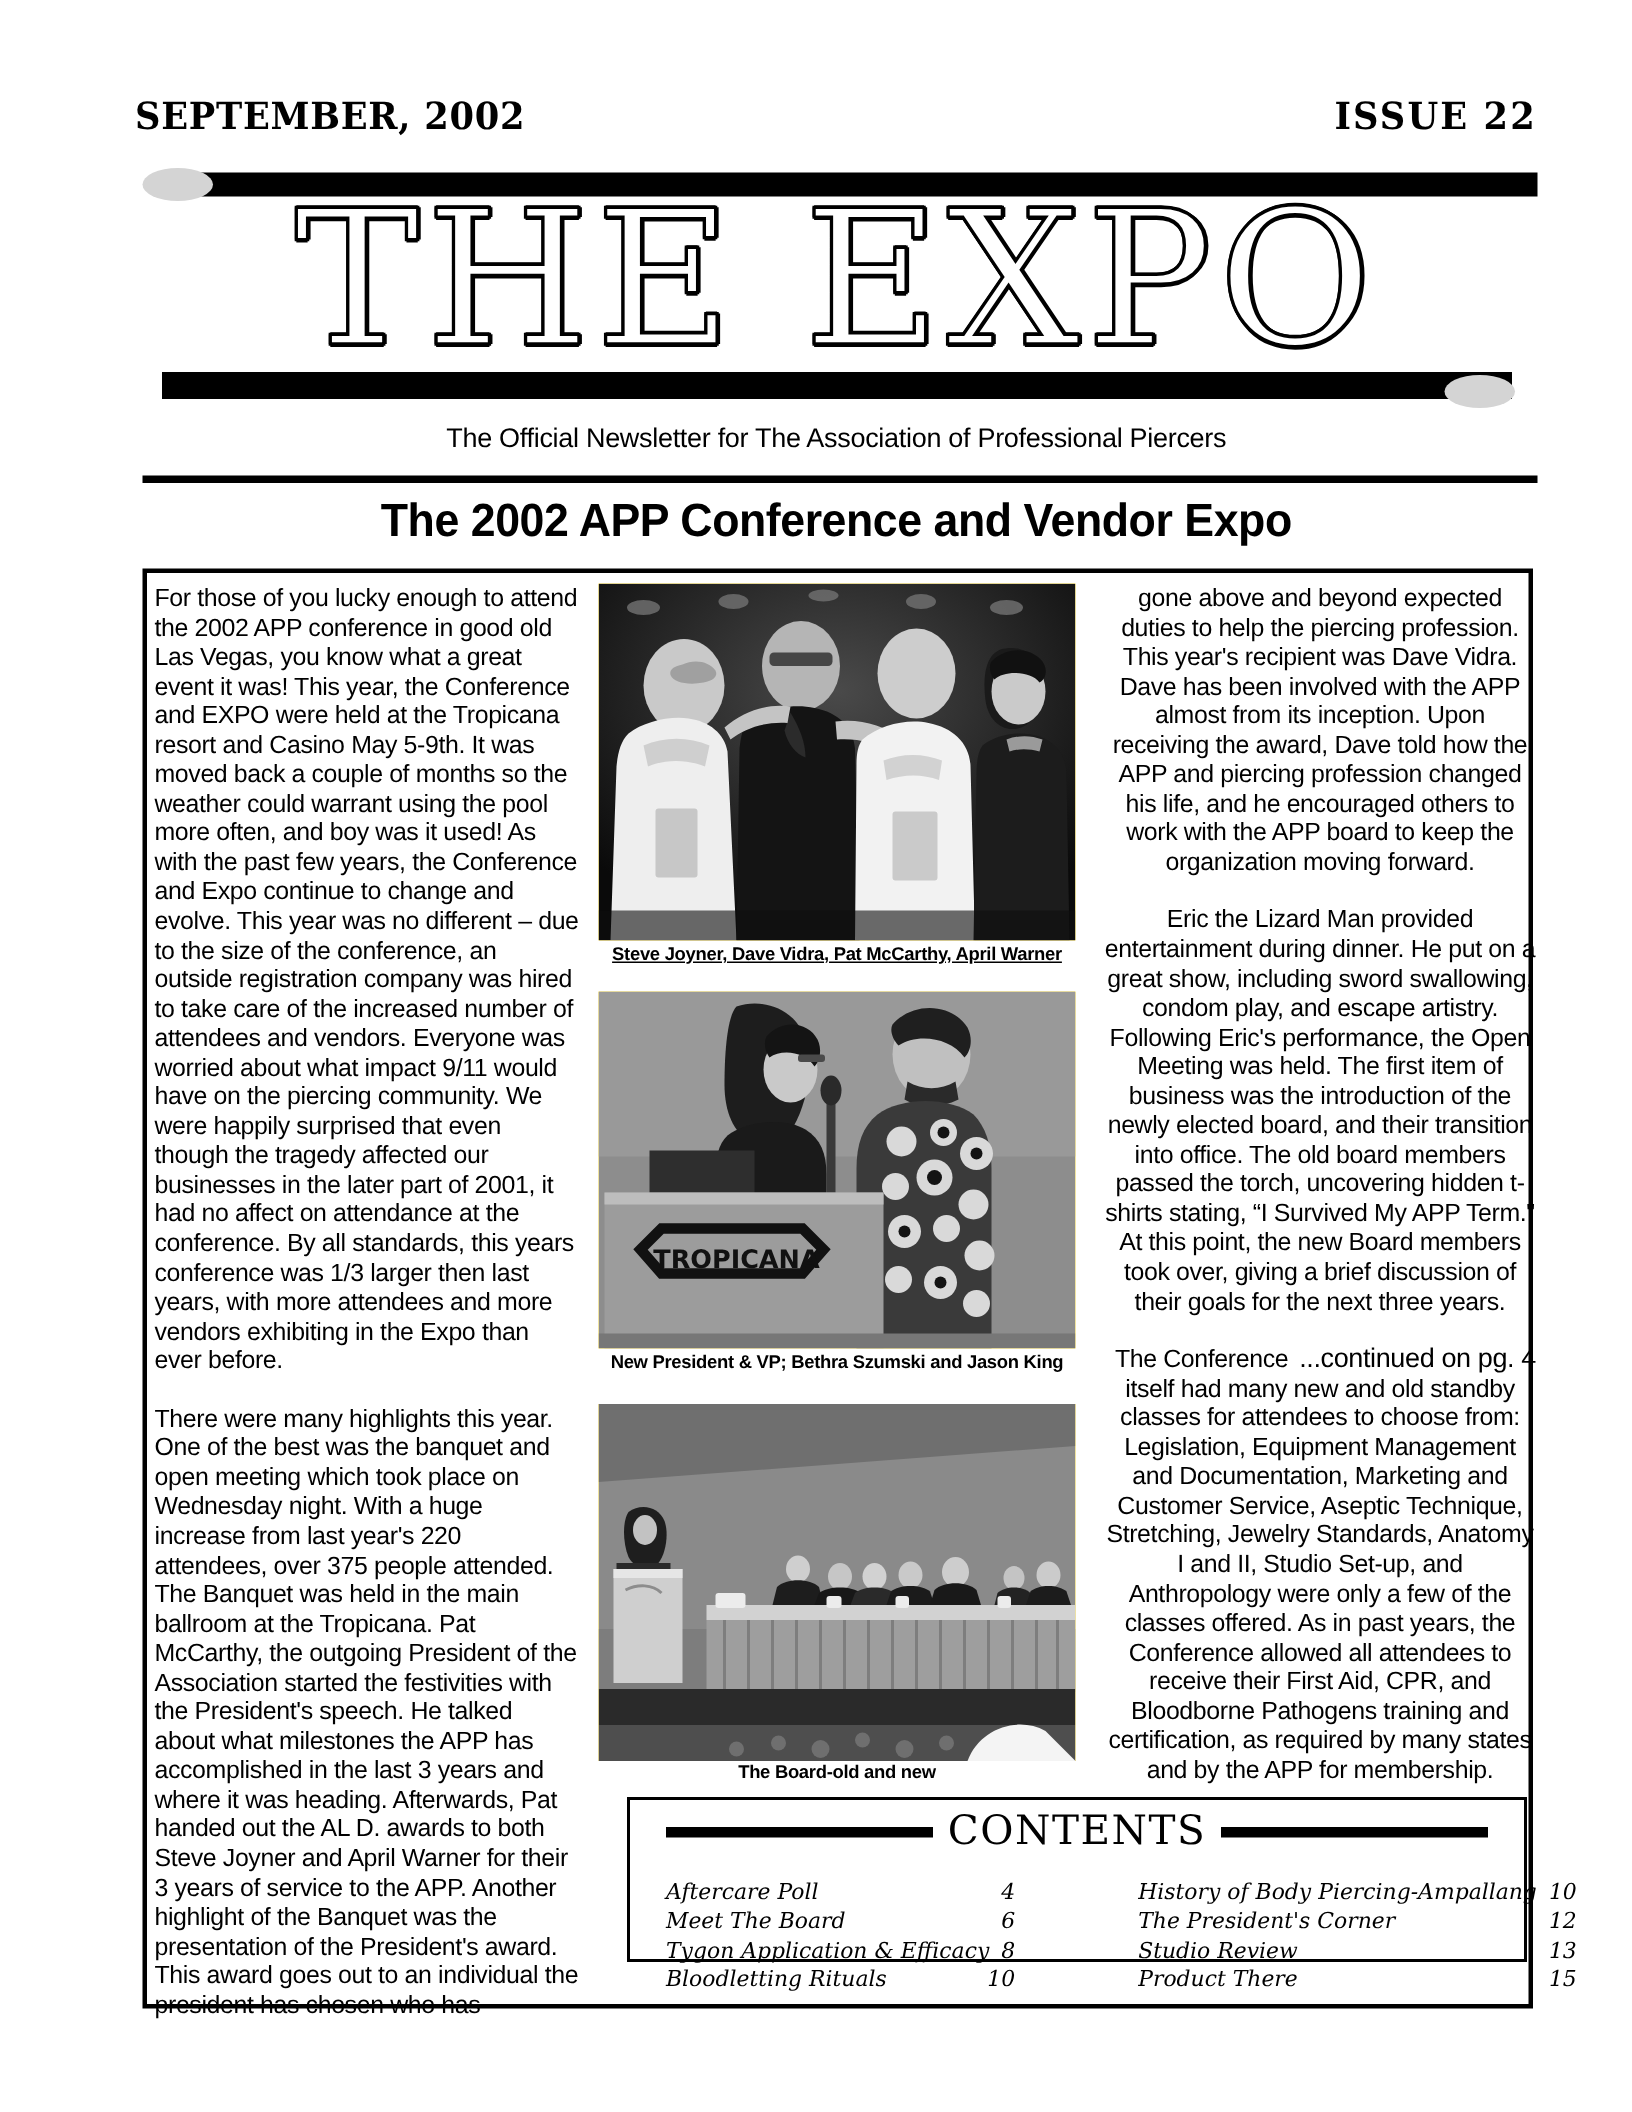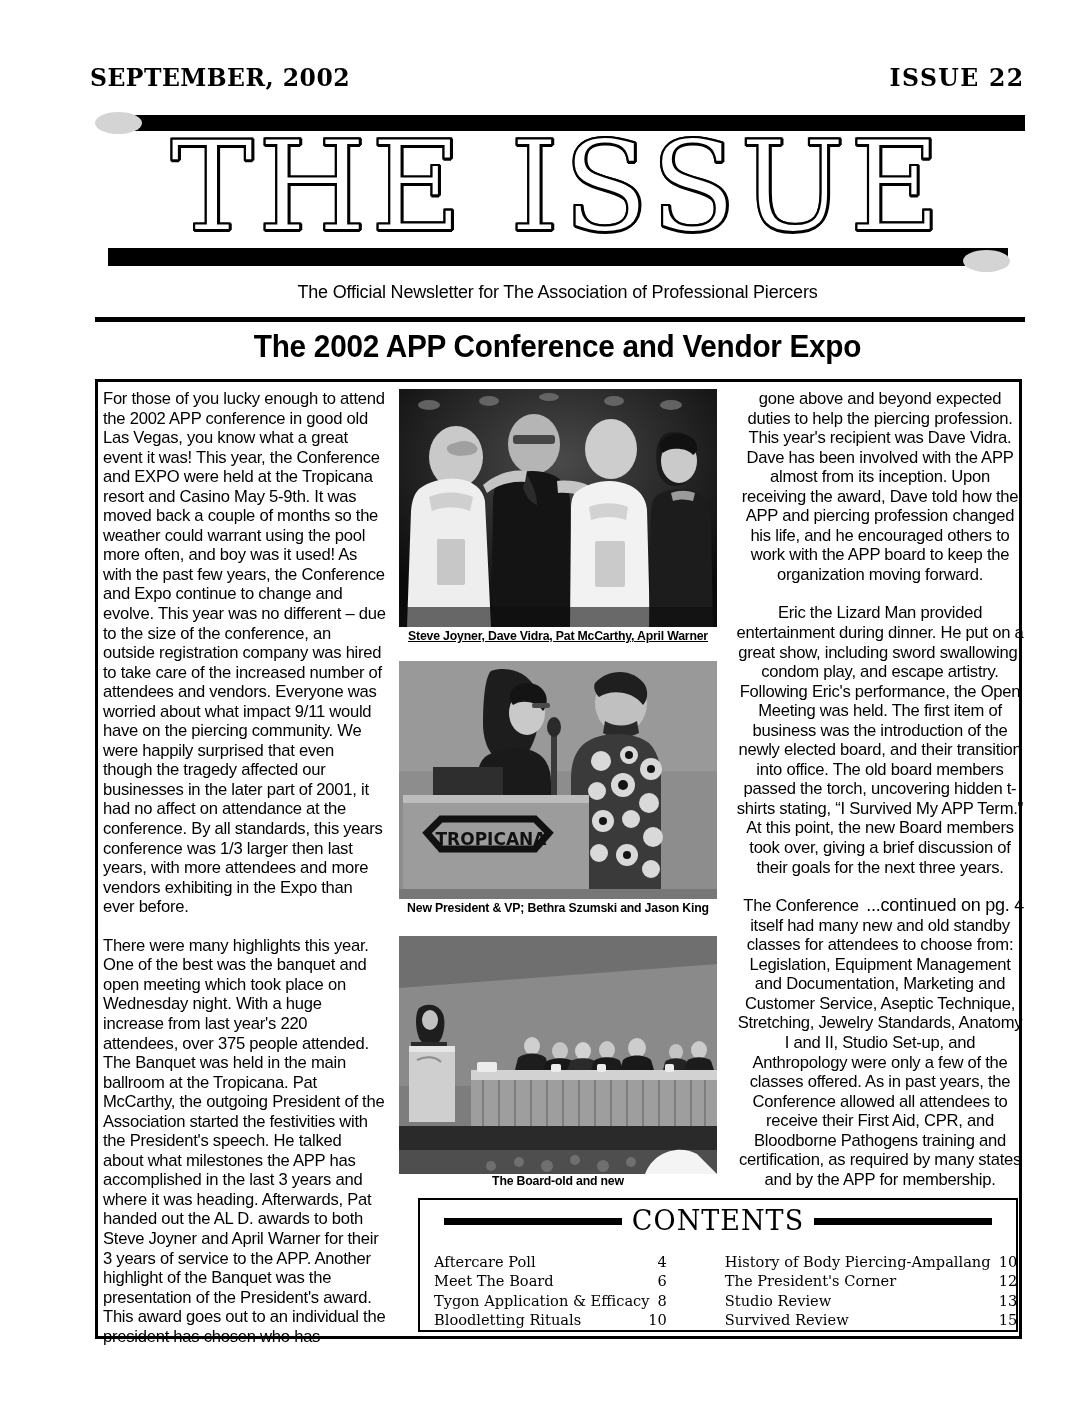--- a/index.html
+++ b/index.html
@@ -177,21 +177,21 @@
   #cap1   { left: 399px; top: 629px; width: 318px; text-decoration: underline; }
   #photo2 { left: 399px; top: 661px; width: 318px; height: 238px; }
   #cap2   { left: 399px; top: 901px; width: 318px; }
   #photo3 { left: 399px; top: 936px; width: 318px; height: 238px; }
   #cap3   { left: 399px; top: 1174px; width: 318px; }
 
   
   .contents-box {
     position: absolute;
     left: 418px; top: 1198px;
-    width: 600px; height: 134px;
+    width: 600px; height: 110px;
     border: 2.5px solid #000;
     box-sizing: border-box;
     background: #fff;
   }
   .contents-head {
     position: absolute;
     left: 0; top: 6px;
     width: 100%;
     display: flex;
     align-items: center;
@@ -208,22 +208,24 @@
     font-size: 27px;
     line-height: 30px;
     letter-spacing: 1px;
     white-space: nowrap;
   }
   .contents-cols {
     position: absolute;
     left: 0; top: 52px;
     width: 100%;
     display: flex;
-    padding: 0 14px;
+    padding: 0 24px;
     box-sizing: border-box;
+    gap: 24px;
+    font-style: italic;
   }
   .toc-col {
     flex: 1;
     font-family: "DejaVu Serif", serif;
     font-size: 14.6px;
     line-height: 19.3px;
   }
   .toc-row {
     display: flex;
     justify-content: space-between;
@@ -240,21 +242,21 @@
 
   <div class="issue-line">
     <div class="issue-date">SEPTEMBER, 2002</div>
     <div class="issue-num">ISSUE  22</div>
   </div>
 
   <div class="bar-top"></div>
   <div class="bar-top-dot"></div>
 
   <div class="masthead-wrap">
-    <div class="masthead">THE ISSUE</div>
+    <div class="masthead">THE EXPO</div>
   </div>
 
   <div class="bar-bottom"></div>
   <div class="bar-bottom-dot"></div>
 
   <div class="tagline">The Official Newsletter for The Association of Professional Piercers</div>
   <div class="rule-under-tagline"></div>
 
   <div class="article-title">The 2002 APP Conference and Vendor Expo</div>
 
@@ -478,20 +480,20 @@
         </div>
         <div class="toc-row">
           <span class="t">The President's Corner</span>
           <span class="pg">12</span>
         </div>
         <div class="toc-row">
           <span class="t">Studio Review</span>
           <span class="pg">13</span>
         </div>
         <div class="toc-row">
-          <span class="t">Survived Review</span>
+          <span class="t">Product There</span>
           <span class="pg">15</span>
         </div>
       </div>
     </div>
   </div>
 
 </div>
 
 </body></html>

